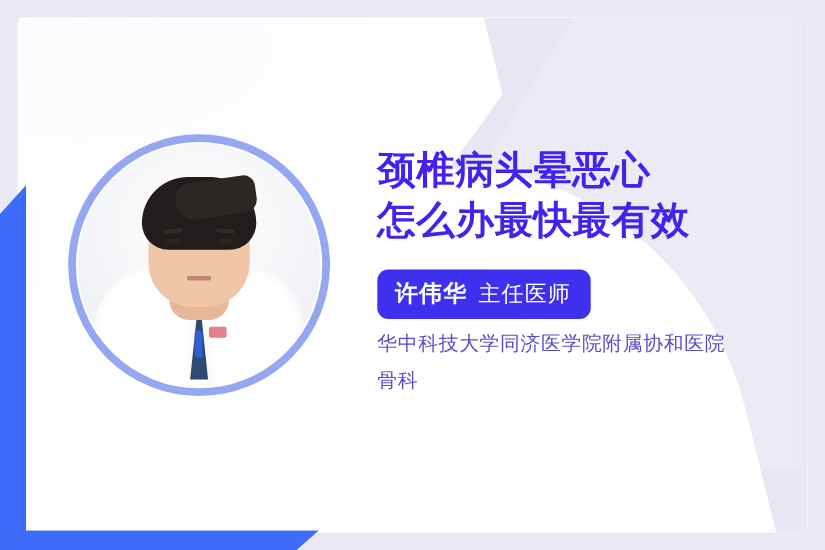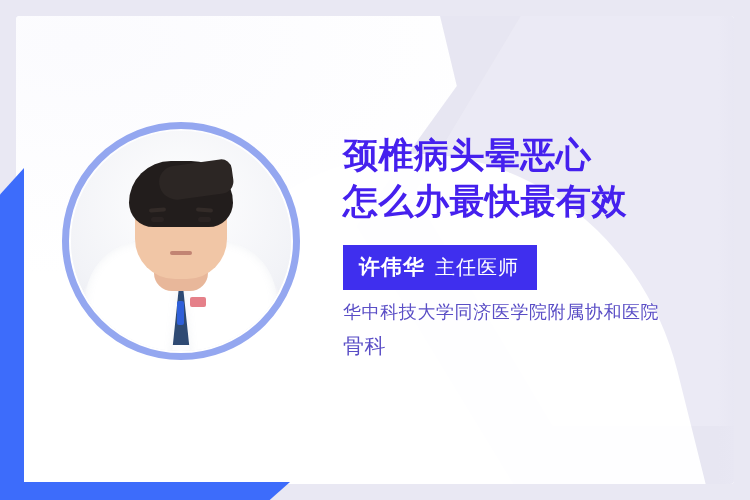--- a/index.html
+++ b/index.html
@@ -283,20 +283,21 @@
     letter-spacing: 0.5px;
     white-space: pre-line;
     margin: 0;
   }
   .badge {
     display: inline-block;
     margin-top: 21px;
     background: #3f2fee;
     padding: 8px 18px 9px 16px;
     white-space: nowrap;
+    border-radius: 10px;
   }
   .badge-name {
     color: #ffffff;
     font-size: 21px;
     font-weight: 700;
     letter-spacing: 1px;
   }
   .badge-rank {
     color: #ffffff;
     font-size: 20px;
@@ -306,21 +307,21 @@
   }
   .hospital {
     margin-top: 5px;
     color: #5a4ec6;
     font-size: 18px;
     line-height: 34px;
     letter-spacing: 0.6px;
   }
   .dept {
     color: #5a4ec6;
-    font-size: 21px;
+    font-size: 18px;
     line-height: 34px;
     letter-spacing: 0.6px;
   }
 </style>
 </head>
 <body>
 
 <div id="stage">
 
   <div class="backdrop"></div>

